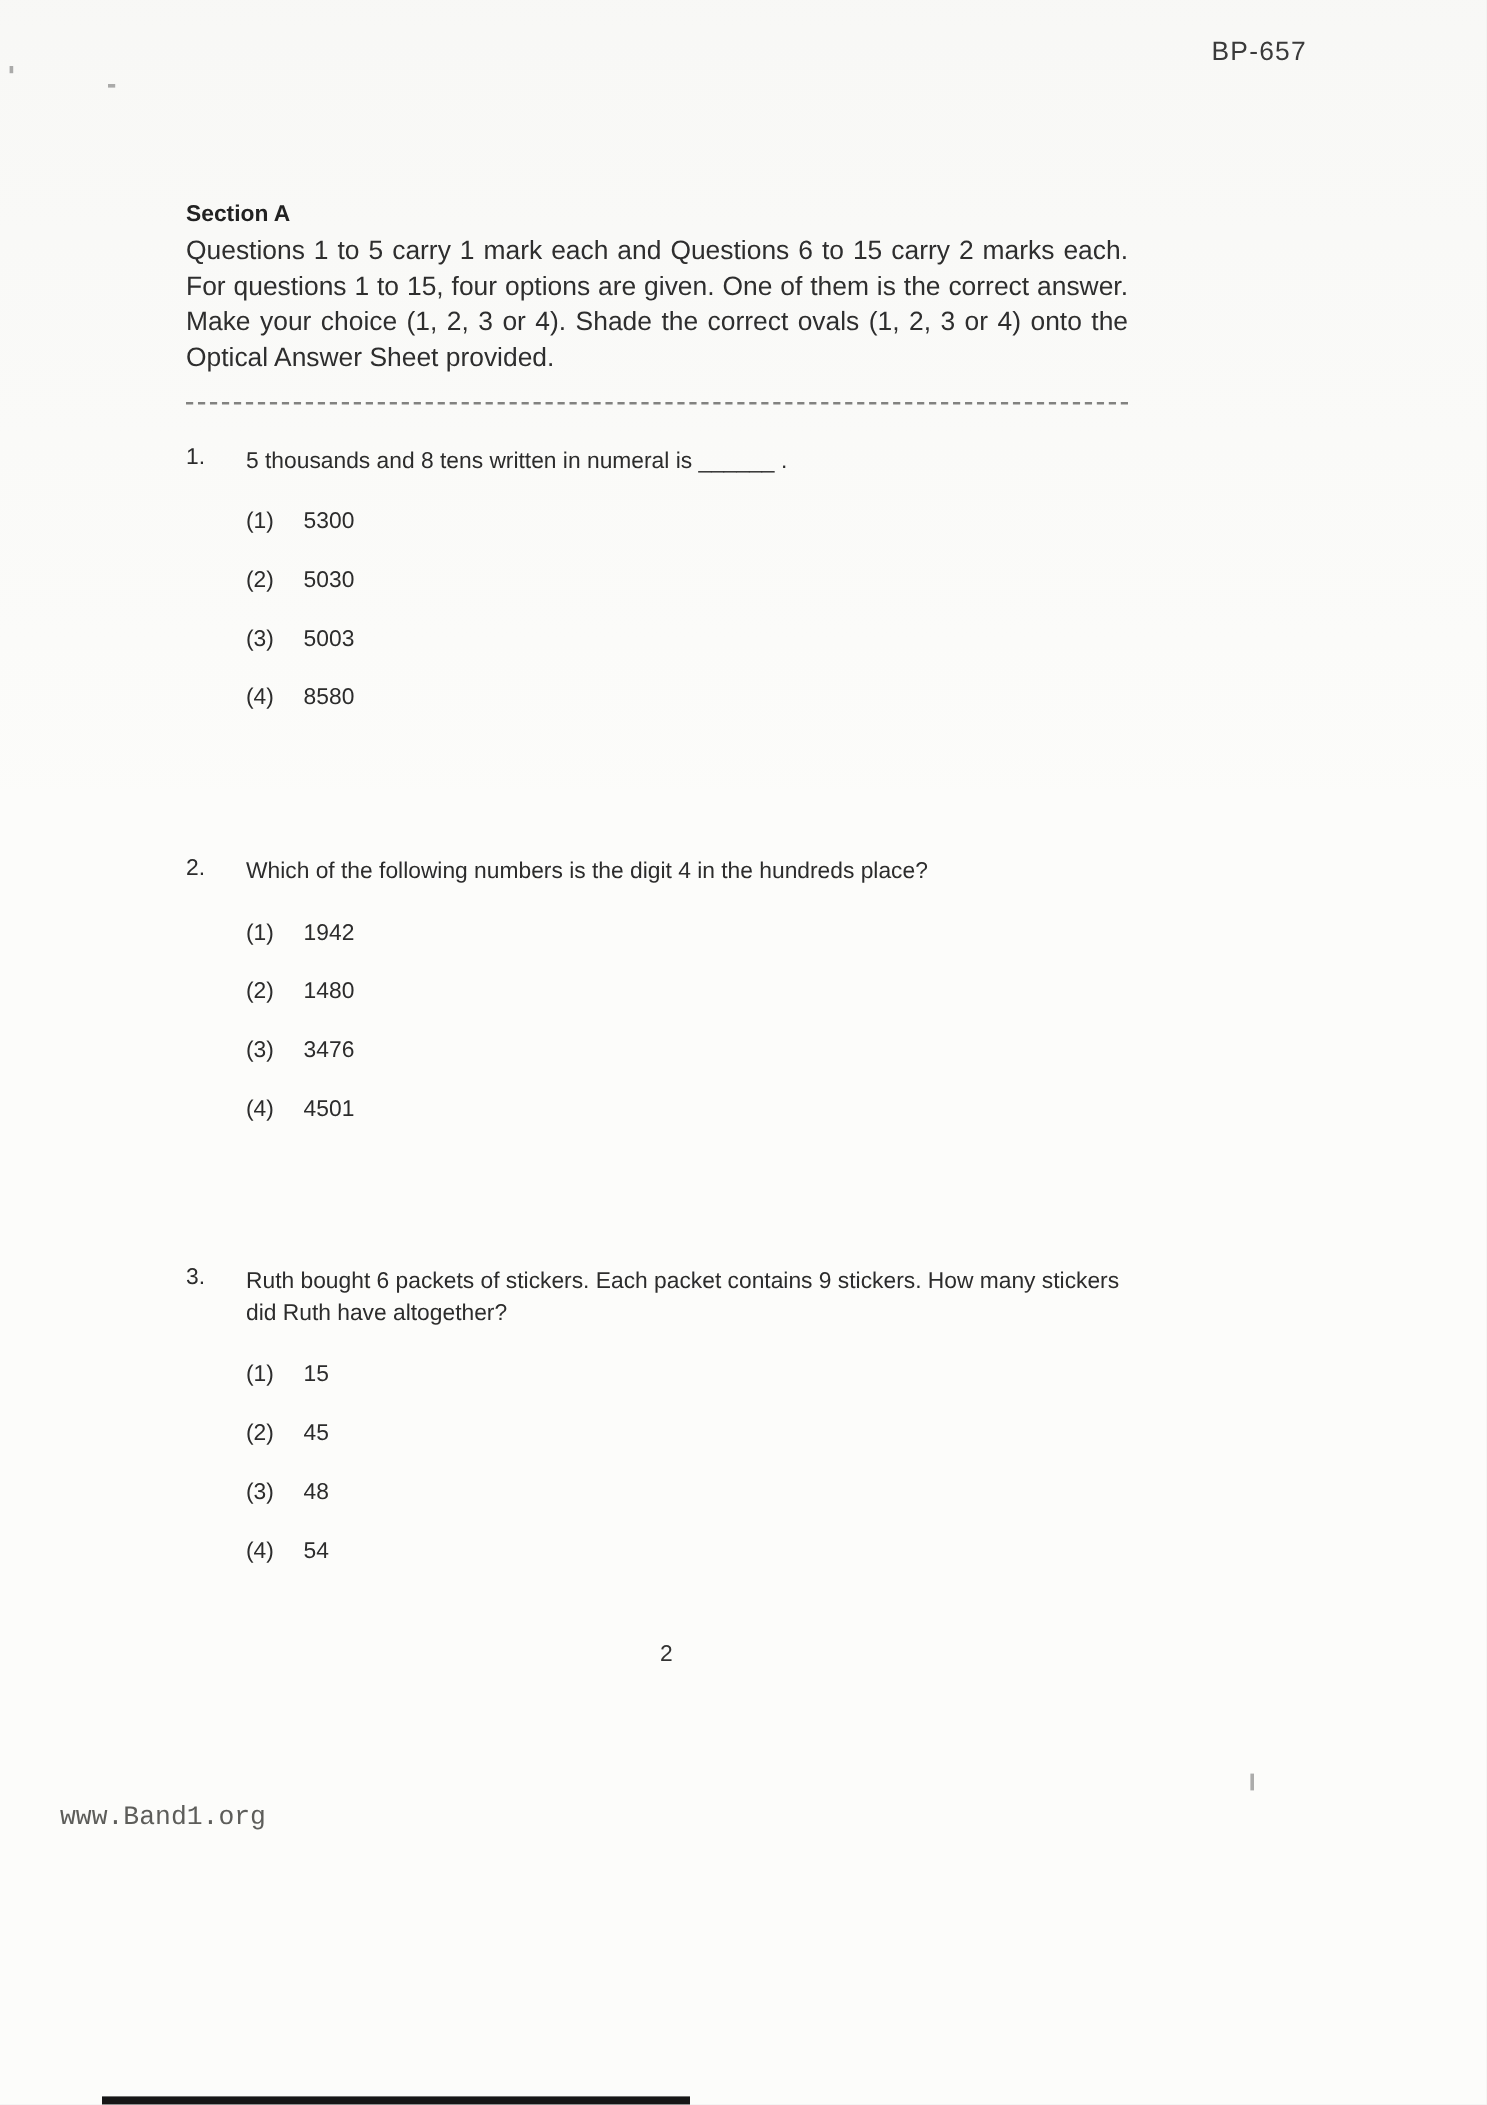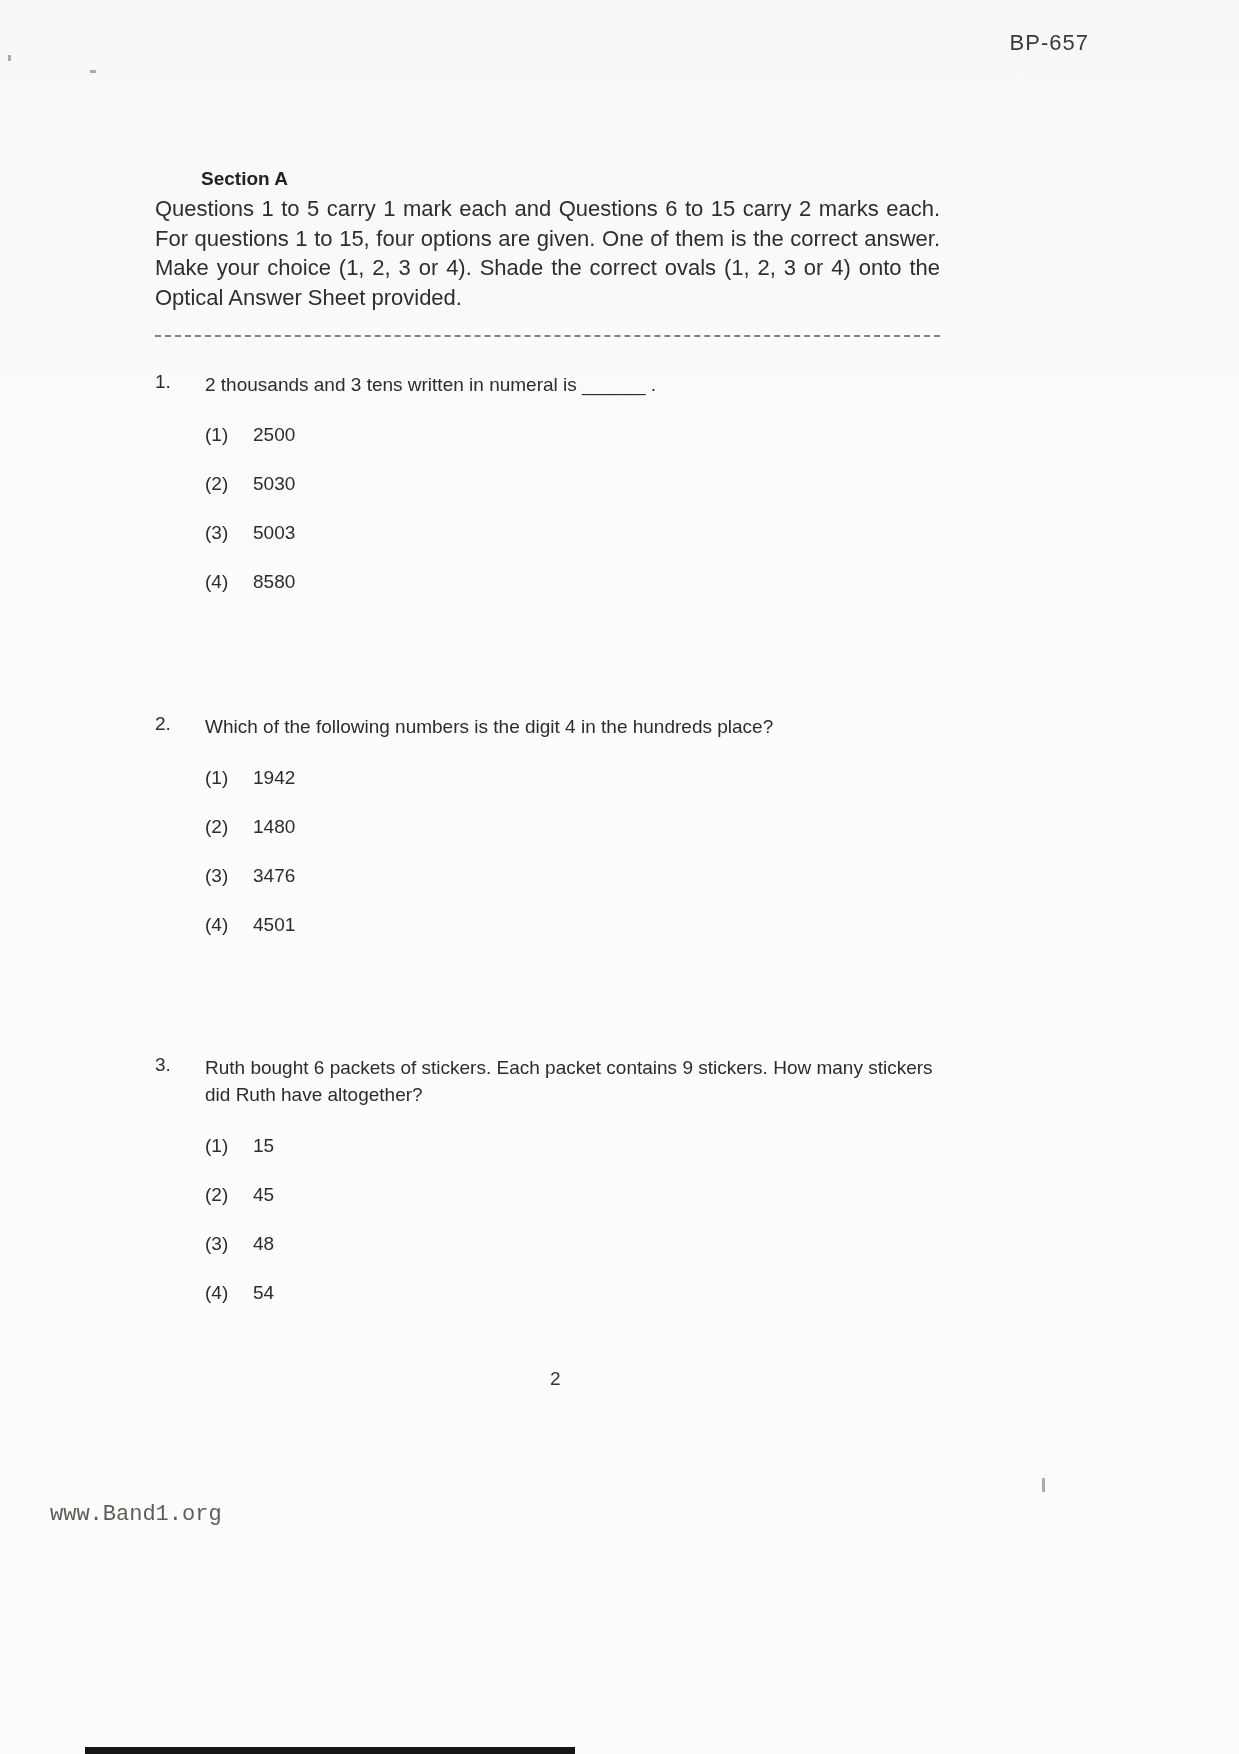--- a/index.html
+++ b/index.html
@@ -38,21 +38,20 @@
     position: absolute;
     left: 155px;
     top: 168px;
     width: 785px;
   }
   .section-title {
     font-weight: bold;
     font-size: 19px;
     margin-bottom: 4px;
     color: #222;
-    margin-left: 46px;
   }
   .instructions {
     font-size: 22px;
     line-height: 1.35;
     color: #2e2e2e;
     text-align: justify;
   }
   .marks-line {
     text-align: right;
     font-size: 19px;
@@ -143,26 +142,26 @@
 
     <div class="section-title">Section A</div>
 
     <div class="instructions">Questions 1 to 5 carry 1 mark each and Questions 6 to 15 carry 2 marks each. For questions 1 to 15, four options are given. One of them is the correct answer. Make your choice (1, 2, 3 or 4). Shade the correct ovals (1, 2, 3 or 4) onto the Optical Answer Sheet provided.</div>
 
 
     <hr class="rule">
 
     <div class="question q1">
       <div class="q-number">1.</div>
-      <div class="q-body">2 thousands and 3 tens written in numeral is ______ .</div>
+      <div class="q-body">5 thousands and 8 tens written in numeral is ______ .</div>
     </div>
     <ul class="options">
       <li class="option">
         <span class="opt-label">(1)</span>
-        <span class="opt-value">2500</span>
+        <span class="opt-value">5300</span>
       </li>
       <li class="option">
         <span class="opt-label">(2)</span>
         <span class="opt-value">5030</span>
       </li>
       <li class="option">
         <span class="opt-label">(3)</span>
         <span class="opt-value">5003</span>
       </li>
       <li class="option">

